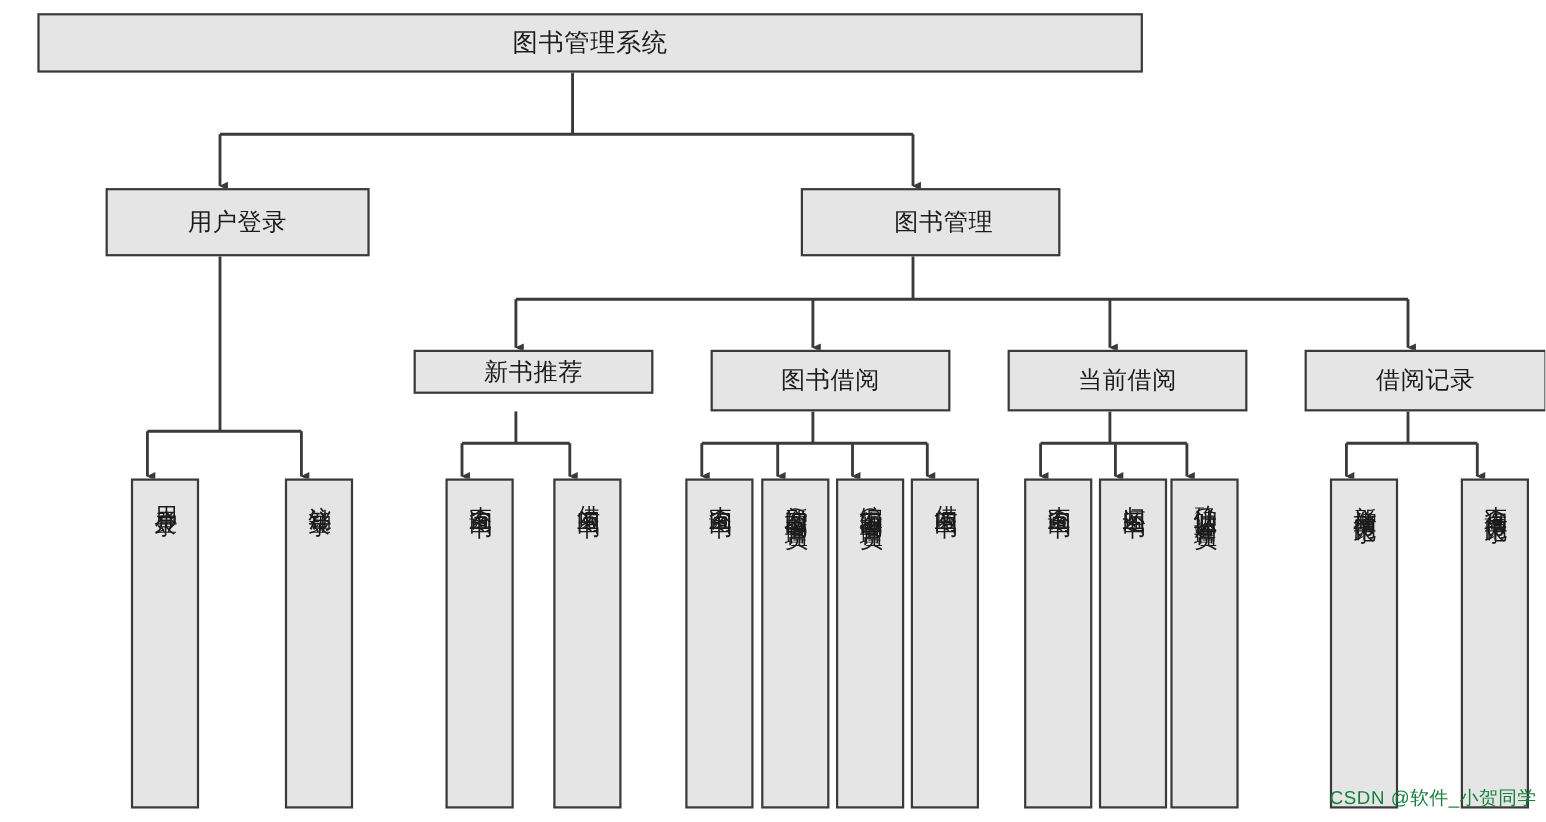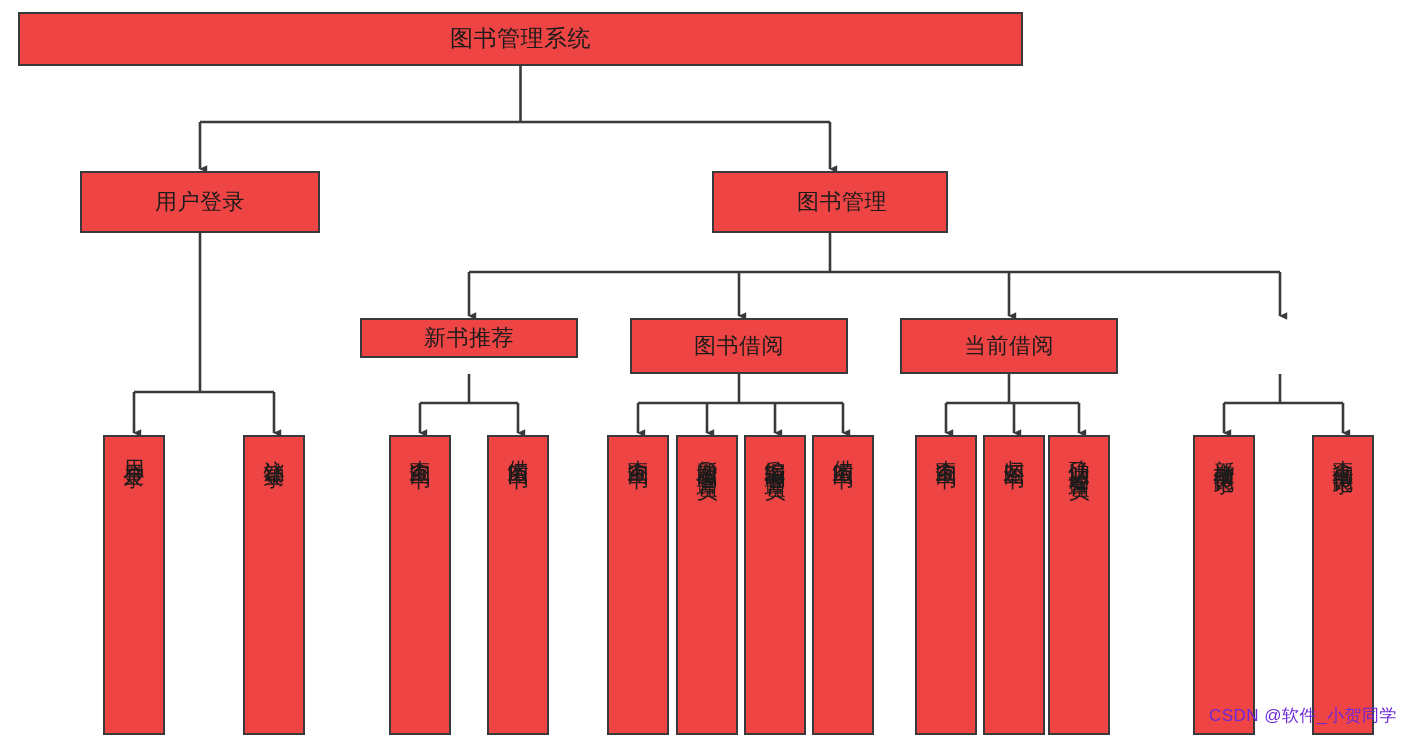--- a/index.html
+++ b/index.html
@@ -22,27 +22,28 @@
     position: absolute;
     left: 0;
     top: 0;
     width: 1405px;
     height: 747px;
     pointer-events: none;
   }
   .node {
     position: absolute;
     box-sizing: border-box;
-    background: #ef4444;
+    background: #e5e5e5;
     border: 2px solid #3a3a3c;
     display: flex;
     align-items: center;
     justify-content: center;
     color: #1b1b1b;
     z-index: 2;
+    margin-left: 16px;
   }
   .node-label {
     display: block;
     text-align: center;
     line-height: 1.18;
     white-space: nowrap;
   }
   
   .node.horiz .node-label {
     font-size: 22px;
@@ -61,23 +62,23 @@
     writing-mode: vertical-rl;
     text-orientation: upright;
     font-size: 21px;
     line-height: 1.05;
     letter-spacing: 3px;
     white-space: nowrap;
   }
   .watermark {
     position: absolute;
     right: 8px;
-    bottom: 20px;
+    bottom: 10px;
     font-size: 17px;
-    color: #6d28d9;
+    color: #15803d;
     letter-spacing: 0.5px;
     z-index: 5;
     user-select: none;
     white-space: nowrap;
   }
 </style>
 </head>
 <body>
 
 <div id="diagram-root">
@@ -136,20 +137,23 @@
     </div>
     <div class="node horiz" style="left: 360px; top: 318px; width: 218px; height: 40px;">
       <span class="node-label">新书推荐</span>
     </div>
     <div class="node horiz" style="left: 630px; top: 318px; width: 218px; height: 56px;">
       <span class="node-label">图书借阅</span>
     </div>
     <div class="node horiz" style="left: 900px; top: 318px; width: 218px; height: 56px;">
       <span class="node-label">当前借阅</span>
     </div>
+    <div class="node horiz" style="left: 1170px; top: 318px; width: 220px; height: 56px;">
+      <span class="node-label">借阅记录</span>
+    </div>
     <div class="node vert" style="left: 103px; top: 435px; width: 62px; height: 300px;">
       <span class="node-label">用户登录</span>
     </div>
     <div class="node vert" style="left: 243px; top: 435px; width: 62px; height: 300px;">
       <span class="node-label">注销登录</span>
     </div>
     <div class="node vert" style="left: 389px; top: 435px; width: 62px; height: 300px;">
       <span class="node-label">查询图书</span>
     </div>
     <div class="node vert" style="left: 487px; top: 435px; width: 62px; height: 300px;">

